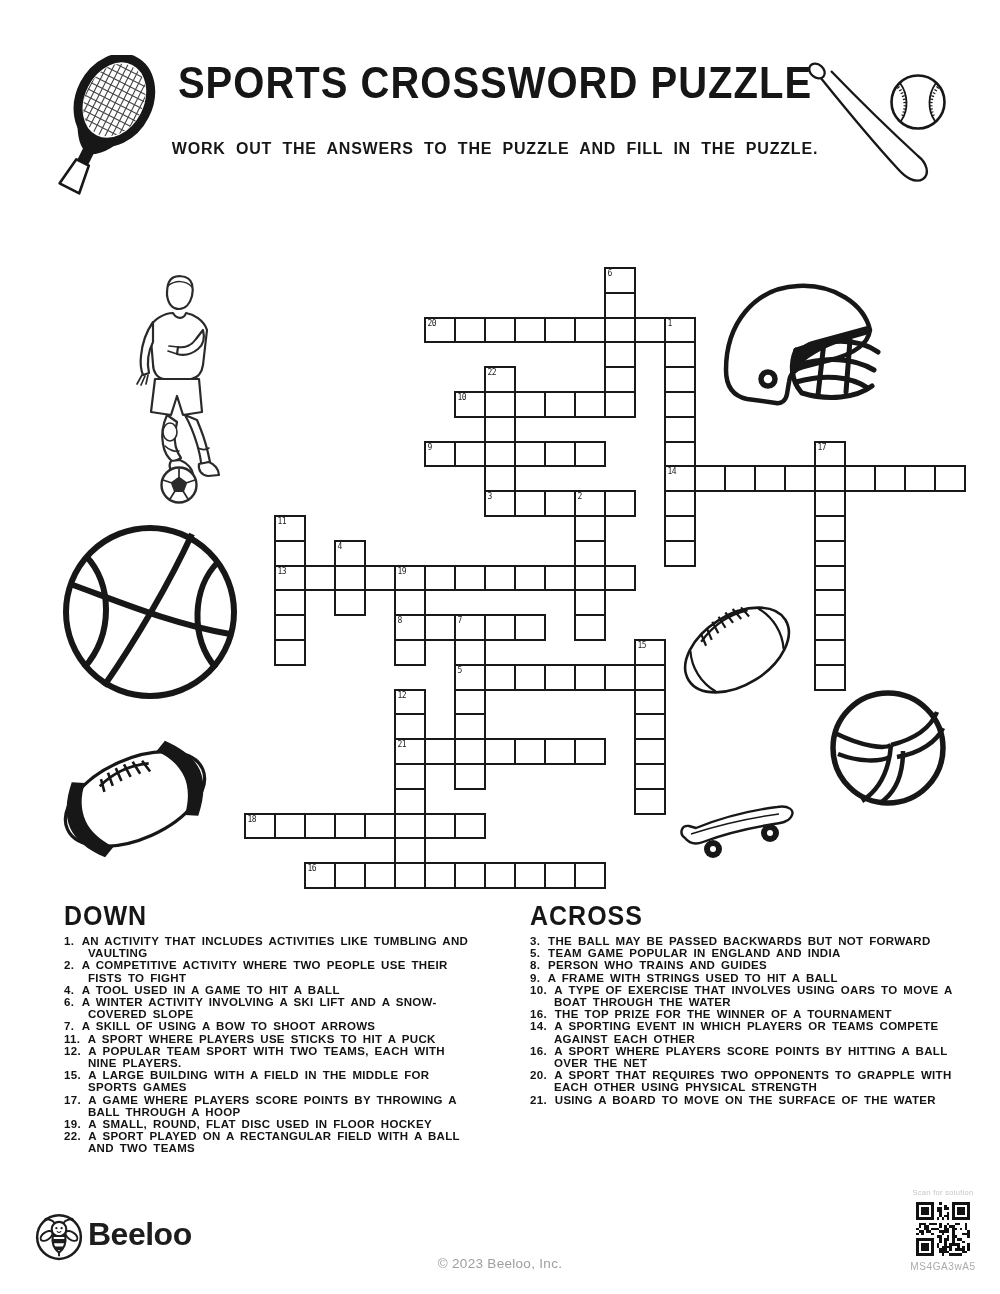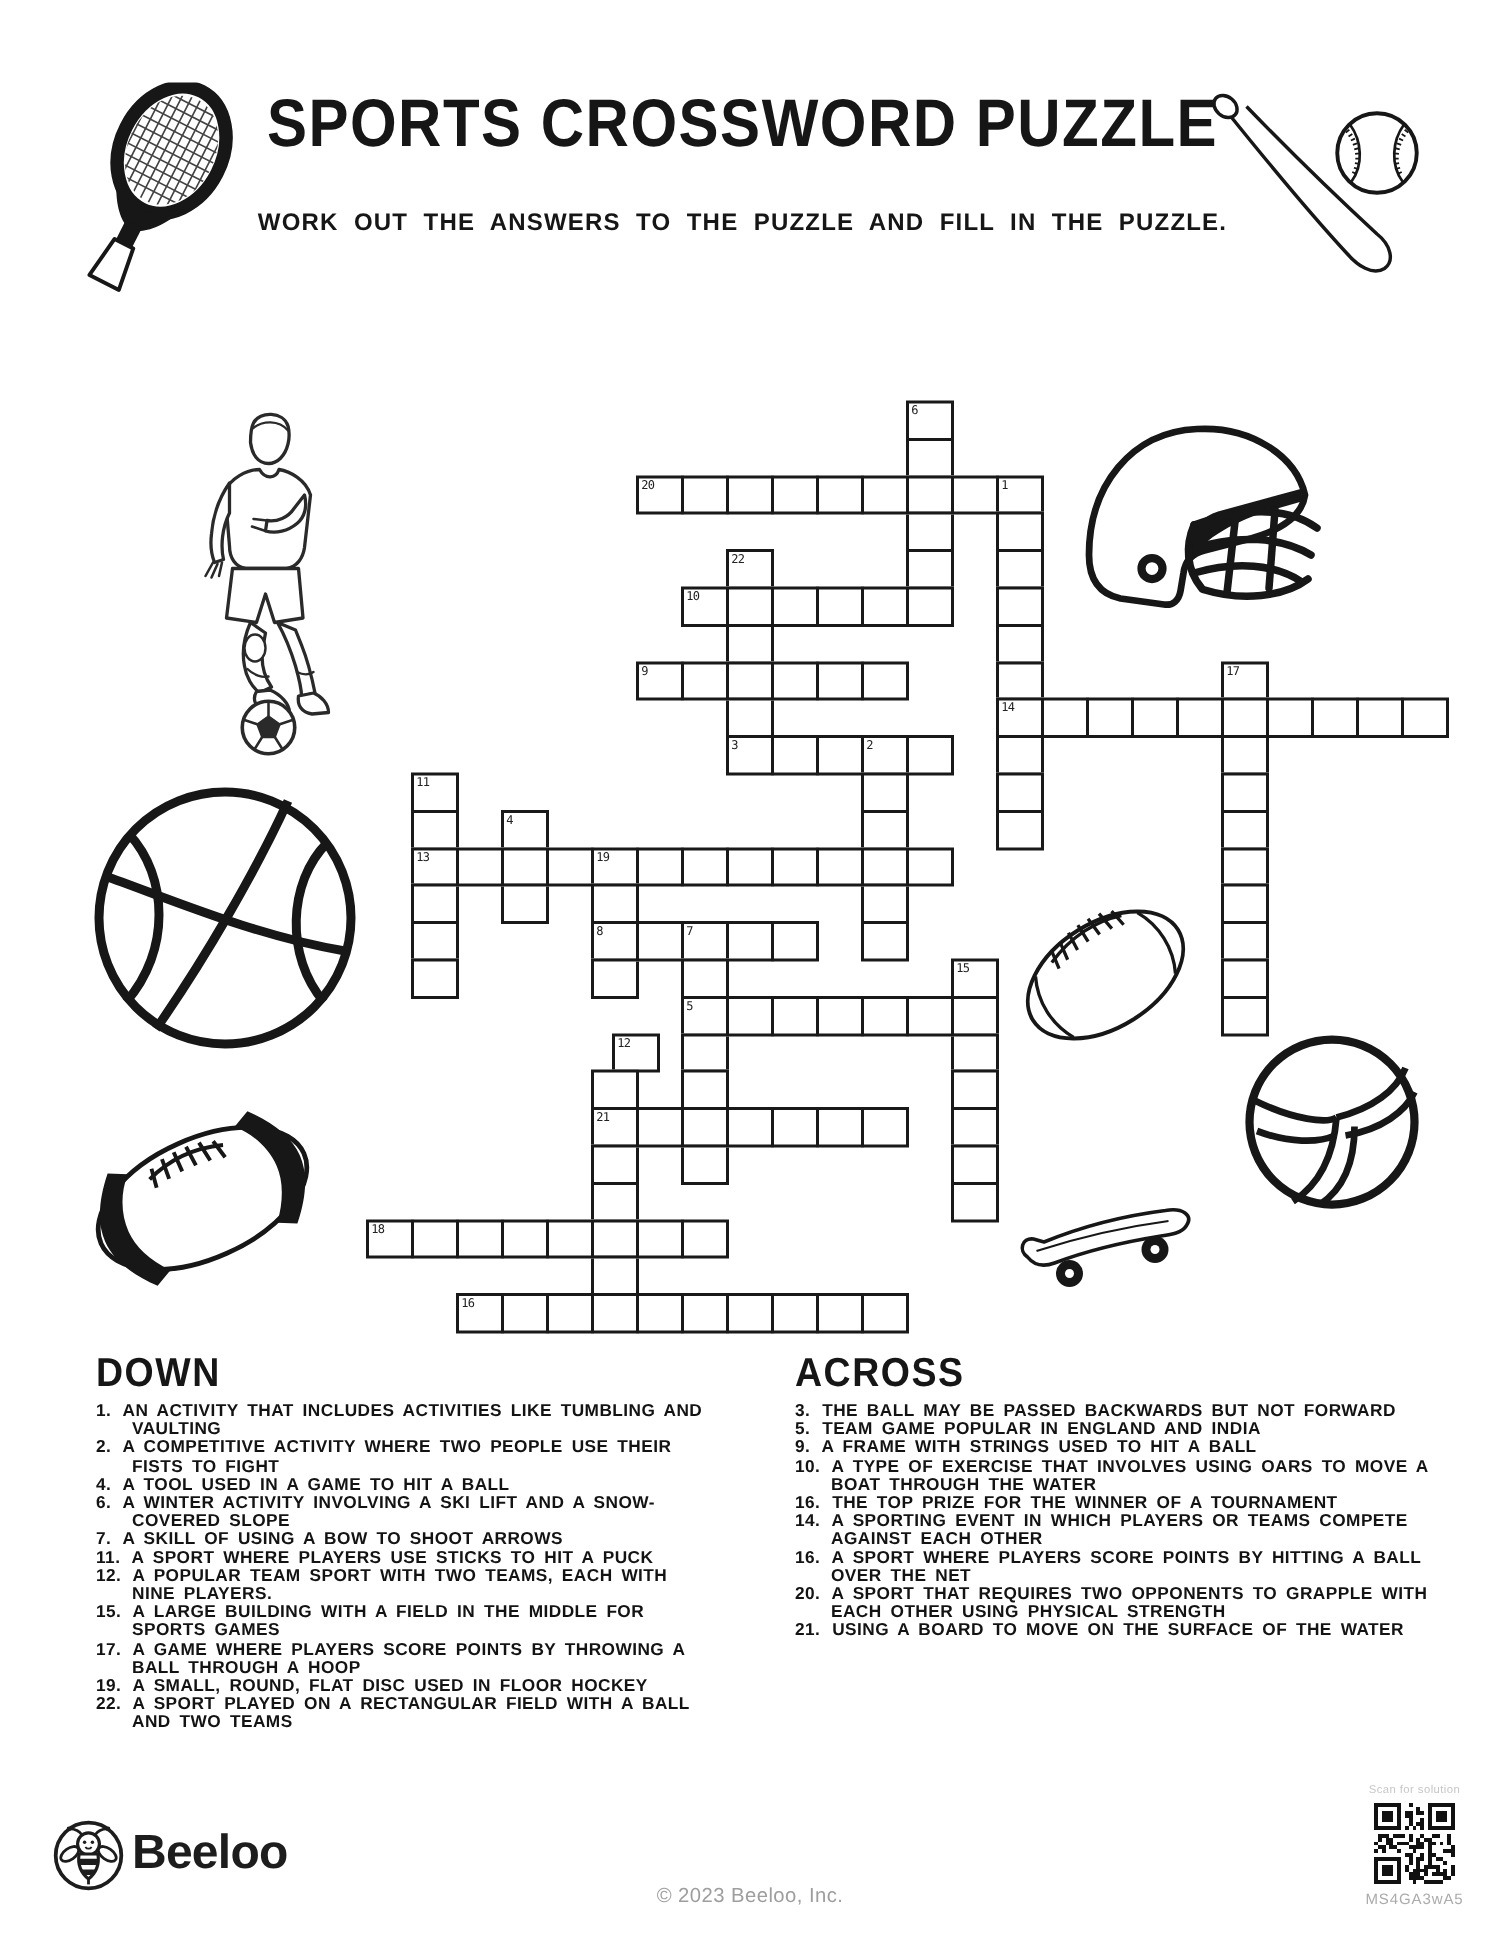--- a/index.html
+++ b/index.html
@@ -237,21 +237,21 @@
       <div class="cw-cell" style="left: 390px; top: 421.6px;"></div>
       <div class="cw-cell" style="left: 390px; top: 446.4px;"></div>
       <div class="cw-cell" style="left: 390px; top: 471.2px;"></div>
       <div class="cw-cell" style="left: 390px; top: 496px;"></div>
       <div class="cw-cell" style="left: 390px; top: 520.8px;"></div>
       <div class="cw-cell" style="left: 240px; top: 396.8px;"></div>
       <div class="cw-cell" style="left: 270px; top: 396.8px;"></div>
       <div class="cw-cell" style="left: 300px; top: 396.8px;"></div>
       <div class="cw-cell" style="left: 330px; top: 396.8px;"></div>
       <div class="cw-cell" style="left: 360px; top: 396.8px;"></div>
-      <div class="cw-cell" style="left: 164px; top: 421.6px;">
+      <div class="cw-cell" style="left: 150px; top: 421.6px;">
         <span class="cw-num">12</span>
       </div>
       <div class="cw-cell" style="left: 150px; top: 446.4px;"></div>
       <div class="cw-cell" style="left: 150px; top: 471.2px;">
         <span class="cw-num">21</span>
       </div>
       <div class="cw-cell" style="left: 150px; top: 496px;"></div>
       <div class="cw-cell" style="left: 150px; top: 520.8px;"></div>
       <div class="cw-cell" style="left: 150px; top: 545.6px;"></div>
       <div class="cw-cell" style="left: 150px; top: 570.4px;"></div>
@@ -363,20 +363,21 @@
         <div class="clue"><span class="clue-num">17.</span> A GAME WHERE PLAYERS SCORE POINTS BY THROWING A BALL THROUGH A HOOP</div>
         <div class="clue"><span class="clue-num">19.</span> A SMALL, ROUND, FLAT DISC USED IN FLOOR HOCKEY</div>
         <div class="clue"><span class="clue-num">22.</span> A SPORT PLAYED ON A RECTANGULAR FIELD WITH A BALL AND TWO TEAMS</div>
       </div>
   </div>
   <div class="clues-col" id="across-col">
     <h2 class="clues-heading">ACROSS</h2>
     <div id="across-list">
         <div class="clue"><span class="clue-num">3.</span> THE BALL MAY BE PASSED BACKWARDS BUT NOT FORWARD</div>
         <div class="clue"><span class="clue-num">5.</span> TEAM GAME POPULAR IN ENGLAND AND INDIA</div>
+        <div class="clue"><span class="clue-num">8.</span> PERSON WHO TRAINS AND GUIDES</div>
         <div class="clue"><span class="clue-num">9.</span> A FRAME WITH STRINGS USED TO HIT A BALL</div>
         <div class="clue"><span class="clue-num">10.</span> A TYPE OF EXERCISE THAT INVOLVES USING OARS TO MOVE A BOAT THROUGH THE WATER</div>
         <div class="clue"><span class="clue-num">16.</span> THE TOP PRIZE FOR THE WINNER OF A TOURNAMENT</div>
         <div class="clue"><span class="clue-num">14.</span> A SPORTING EVENT IN WHICH PLAYERS OR TEAMS COMPETE AGAINST EACH OTHER</div>
         <div class="clue"><span class="clue-num">16.</span> A SPORT WHERE PLAYERS SCORE POINTS BY HITTING A BALL OVER THE NET</div>
         <div class="clue"><span class="clue-num">20.</span> A SPORT THAT REQUIRES TWO OPPONENTS TO GRAPPLE WITH EACH OTHER USING PHYSICAL STRENGTH</div>
         <div class="clue"><span class="clue-num">21.</span> USING A BOARD TO MOVE ON THE SURFACE OF THE WATER</div>
       </div>
   </div>
 

